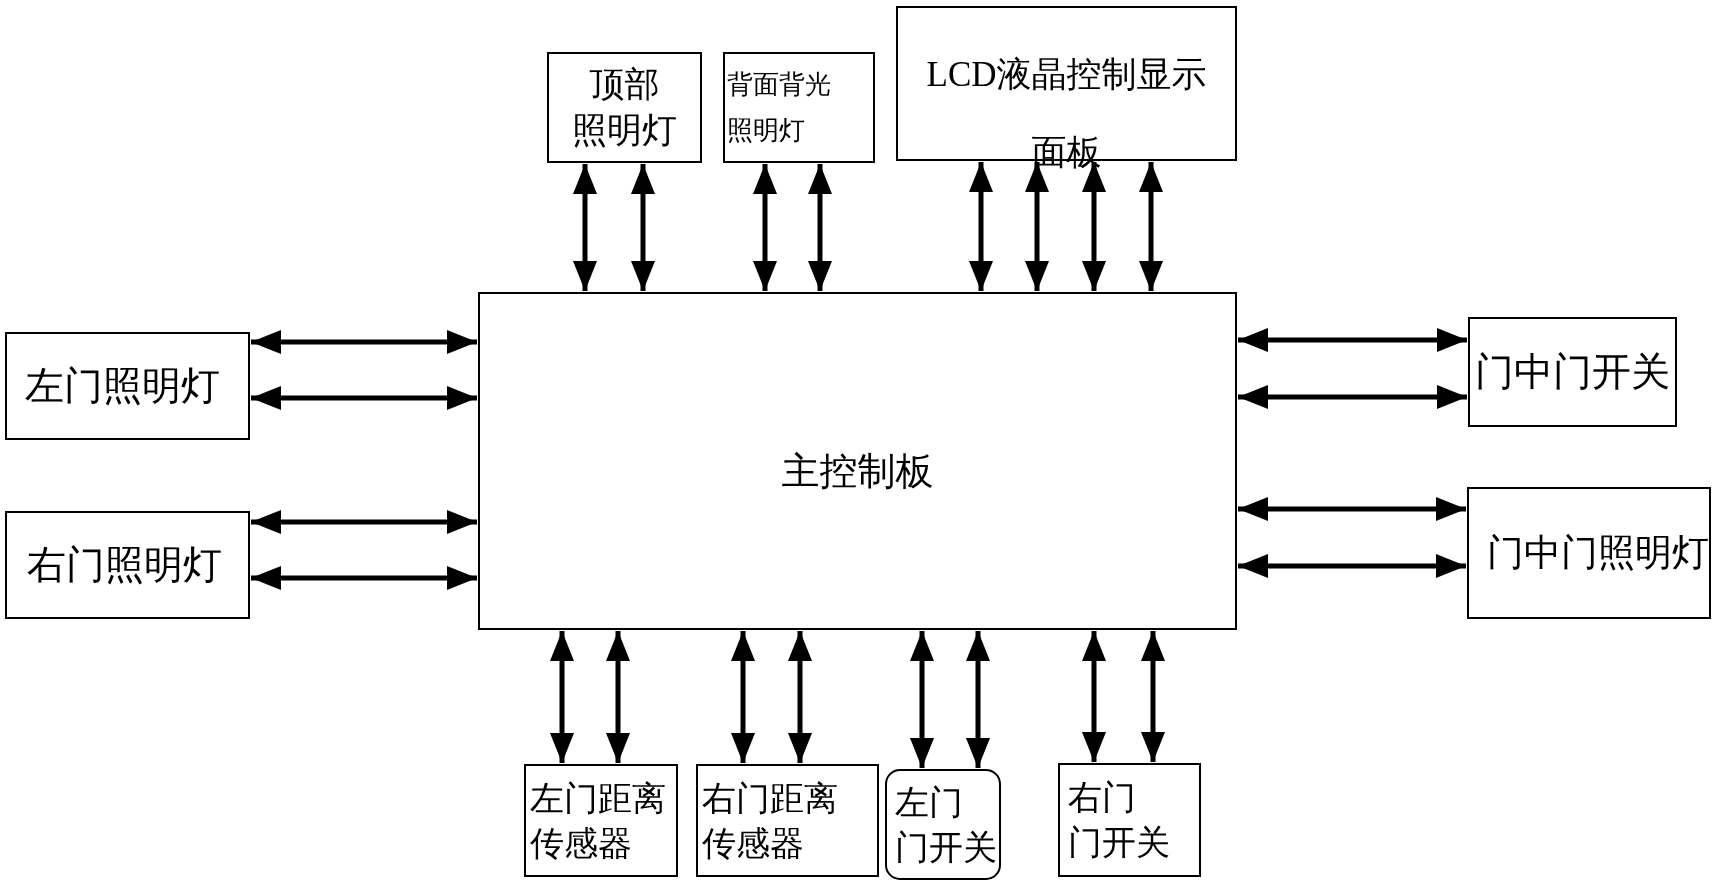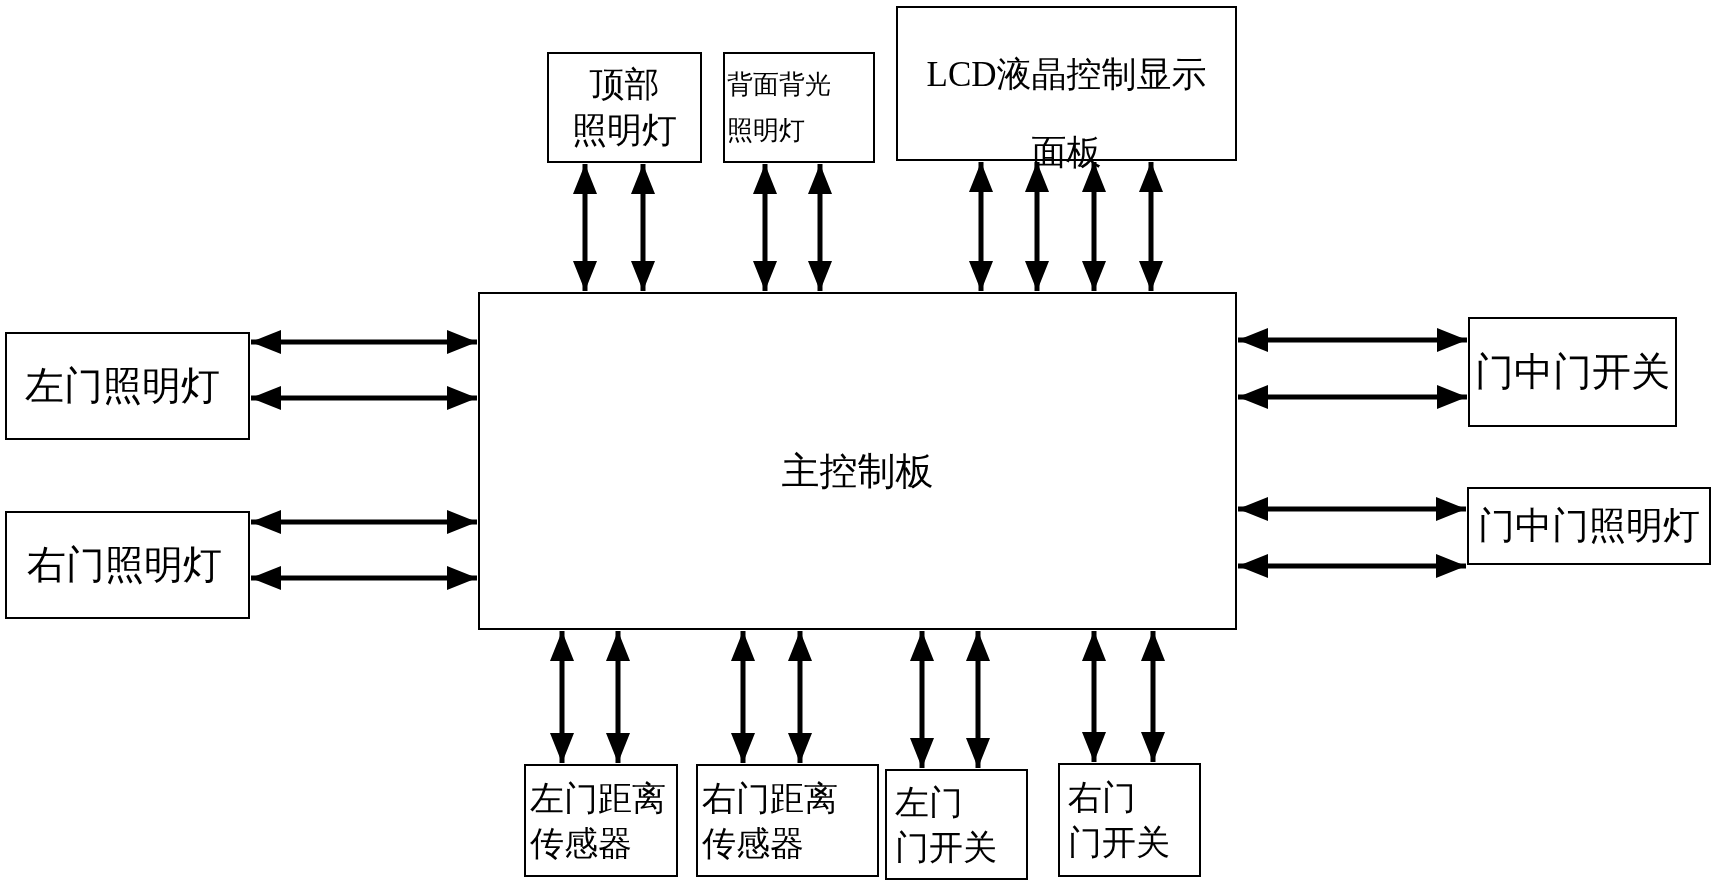--- a/index.html
+++ b/index.html
@@ -40,24 +40,24 @@
   }
   .box .line { display: block; }
 
   #node-main   { left: 478px;  top: 292px; width: 759px; height: 338px; align-items: center; font-size: 38px; padding-top: 20px; }
   #node-top1   { left: 547px;  top: 52px;  width: 155px; height: 111px; align-items: center; font-size: 35px; }
   #node-top2   { left: 723px;  top: 52px;  width: 152px; height: 111px; align-items: flex-start; padding-left: 2px; font-size: 26px; }
   #node-top3   { left: 896px;  top: 6px;   width: 341px; height: 155px; align-items: center; justify-content: flex-start; padding-top: 42px; font-size: 35px; line-height: 50px; gap: 28px; }
   #node-left1  { left: 5px;    top: 332px; width: 245px; height: 108px; align-items: flex-start; padding-left: 18px; }
   #node-left2  { left: 5px;    top: 511px; width: 245px; height: 108px; align-items: flex-start; padding-left: 20px; }
   #node-right1 { left: 1468px; top: 317px; width: 209px; height: 110px; align-items: center; }
-  #node-right2 { left: 1467px; top: 487px; width: 244px; height: 78px; align-items: center; font-size: 37px; }
+  #node-right2 { left: 1467px; top: 487px; width: 244px; height: 132px; align-items: flex-end; font-size: 37px; }
   #node-bot1   { left: 524px;  top: 764px; width: 154px; height: 113px; align-items: flex-start; padding-left: 4px; font-size: 34px; line-height: 45px; }
   #node-bot2   { left: 696px;  top: 764px; width: 183px; height: 113px; align-items: flex-start; padding-left: 4px; font-size: 34px; line-height: 45px; }
-  #node-bot3   { left: 885px;  top: 769px; width: 143px; height: 111px; align-items: flex-start; padding-left: 8px; font-size: 34px; line-height: 45px; }
+  #node-bot3   { left: 885px;  top: 769px; width: 116px; height: 111px; align-items: flex-start; padding-left: 8px; font-size: 34px; line-height: 45px; border-radius: 15px; }
   #node-bot4   { left: 1058px; top: 763px; width: 143px; height: 114px; align-items: flex-start; padding-left: 8px; font-size: 34px; line-height: 45px; }
 </style>
 </head>
 <body>
 
 <div id="stage">
 
   <svg id="connections" width="1715" height="884" viewBox="0 0 1715 884" xmlns="http://www.w3.org/2000/svg">
     <defs>
       <marker id="ah" viewBox="0 0 10 8" refX="10" refY="4" markerWidth="30" markerHeight="24" orient="auto-start-reverse" markerUnits="userSpaceOnUse">

